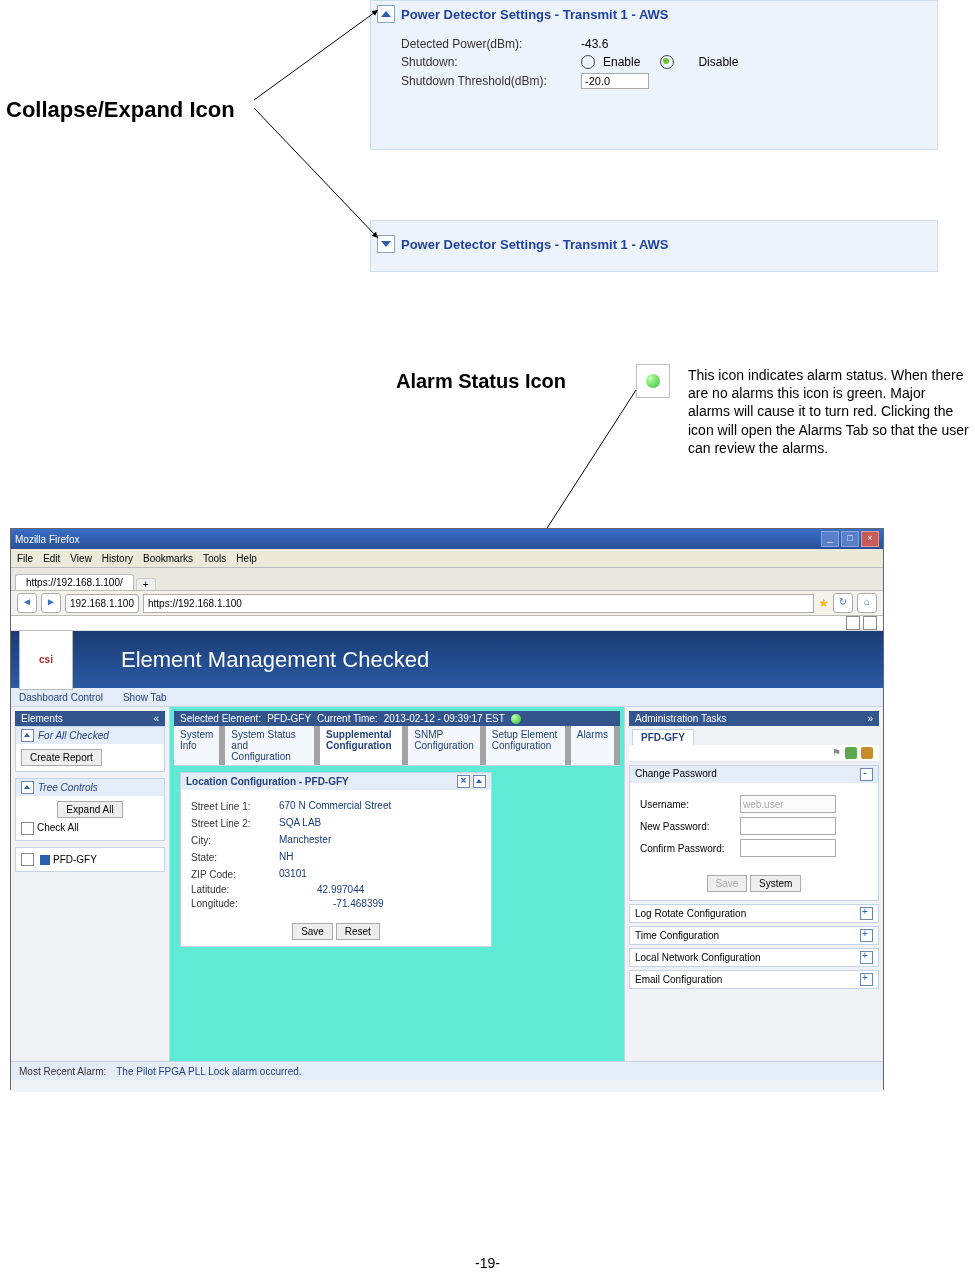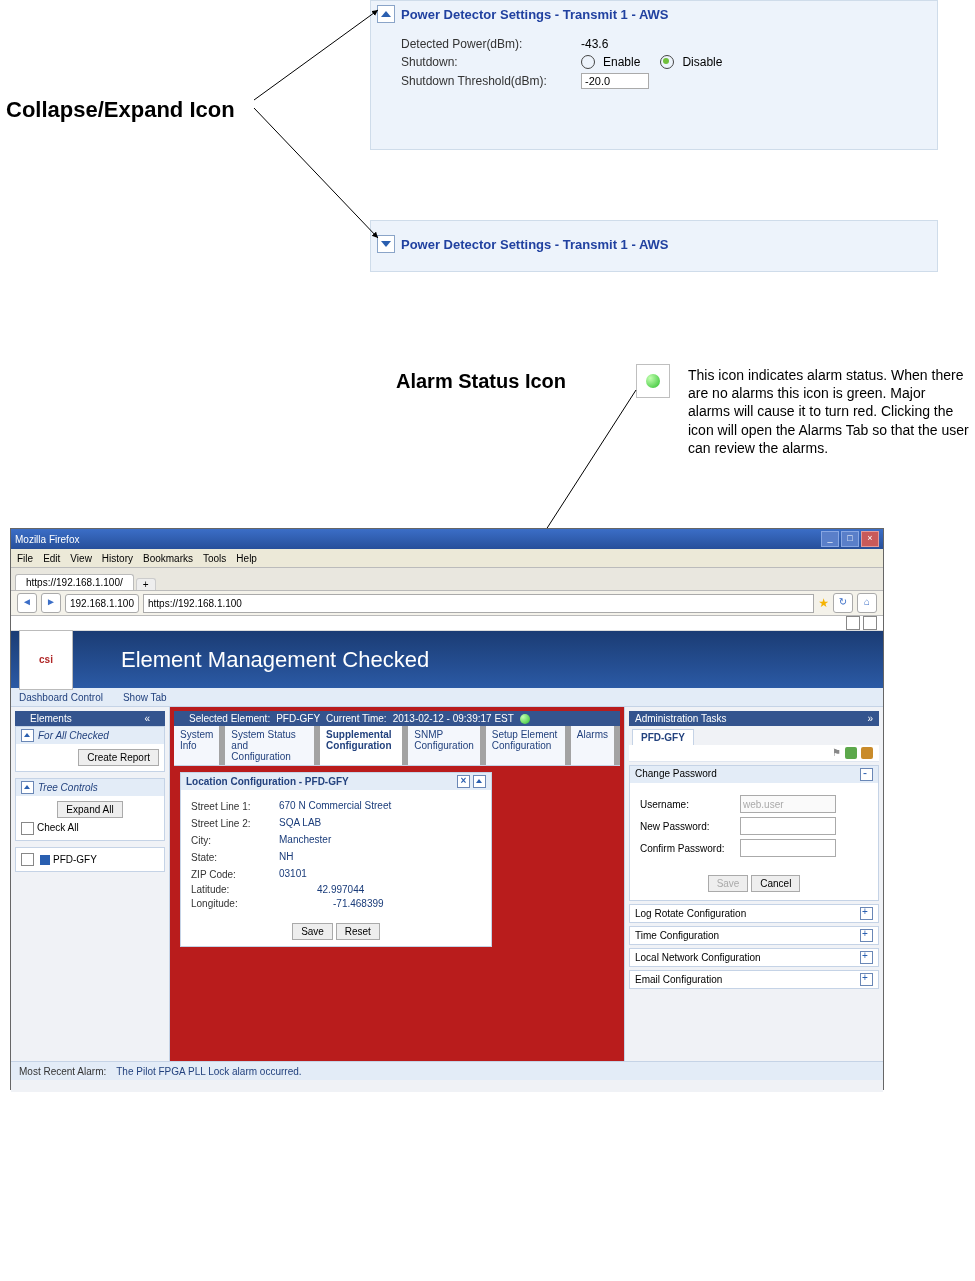--- a/index.html
+++ b/index.html
@@ -41,32 +41,32 @@
   .content{position:relative;height:calc(100% - 20px - 18px - 22px - 24px);background:#f0f2f6;overflow:hidden;}
   .topspacer{height:14px;background:#fff;border-bottom:1px solid #ddd;display:flex;justify-content:flex-end;align-items:center;padding-right:6px;}
   .sq{width:12px;height:12px;border:1px solid #888;margin-left:3px;background:#fff;}
   .ems-banner{height:57px;background:linear-gradient(#1b3c74,#2b5aa5);display:flex;align-items:center;color:#fff;}
   .logo{width:52px;height:58px;background:#fff;margin:0 8px;display:flex;align-items:center;justify-content:center;border:1px solid #bbb;}
   .logo-inner{font-size:10px;color:#b02727;font-weight:bold;text-align:center;}
   .ems-title{font-size:22px;font-weight:300;font-family:"Segoe UI",Arial,sans-serif;margin-left:40px;}
   .dash-row{height:18px;background:#e3ecf7;border-bottom:1px solid #c5d3e6;display:flex;align-items:center;gap:20px;padding:0 8px;color:#23427e;font-size:10px;}
   .cols{display:flex;height:calc(100% - 14px - 72px - 18px - 18px);}
   .col-left{width:150px;border-right:1px solid #c5d3e6;padding:4px;background:#f0f2f6;}
-  .col-mid{flex:1;padding:4px;background:#b91c1c;min-width:0;}
+  .col-mid{flex:1;padding:4px;background:#5eead4;min-width:0;}
   .col-right{width:250px;border-left:1px solid #c5d3e6;padding:4px;background:#f0f2f6;}
   .mini-panel{border:1px solid #c5d3e6;background:#fff;margin-bottom:6px;font-size:10px;}
   .mini-title{background:#e3ecf7;color:#23427e;padding:2px 5px;font-style:italic;display:flex;align-items:center;gap:4px;}
   .mini-body{padding:5px;}
   .btn{border:1px solid #aaa;background:#eee;padding:2px 8px;font-size:10px;cursor:pointer;display:inline-block;}
   .smallbox{width:11px;height:11px;border:1px solid #6a87b6;background:#fff;display:inline-block;position:relative;}
   .smallbox.up::after{content:"";position:absolute;left:2px;top:3px;border-left:3px solid transparent;border-right:3px solid transparent;border-bottom:4px solid #2a5fb0;}
   .smallbox.plus::after{content:"+";position:absolute;left:1px;top:-2px;font-size:10px;color:#2a5fb0;}
   .smallbox.minus::after{content:"-";position:absolute;left:2px;top:-3px;font-size:12px;color:#2a5fb0;}
   .ck{width:11px;height:11px;border:1px solid #888;display:inline-block;vertical-align:middle;margin-right:3px;}
-  .headline{background:#34548e;color:#fff;font-size:10px;padding:2px 15px;display:flex;align-items:flex-end;gap:6px;}
+  .headline{background:#34548e;color:#fff;font-size:10px;padding:2px 6px;display:flex;align-items:flex-end;gap:6px;}
   .headline .alarm-dot{width:10px;height:10px;}
   .subtabs{display:flex;background:#f4f7fc;border-bottom:1px solid #c5d3e6;}
   .subtab{padding:3px 6px;color:#23427e;font-size:10px;border-right:6px solid #a3a3a3;cursor:pointer;}
   .subtab.active{background:#fff;font-weight:bold;}
   .loc-panel{margin:6px;border:1px solid #c5d3e6;background:#fff;}
   .loc-title{background:#e3ecf7;color:#23427e;font-weight:bold;padding:2px 5px;display:flex;align-items:center;gap:6px;}
   .loc-title .right{margin-left:auto;display:flex;gap:3px;}
   .loc-body{padding:6px 10px;}
   .frow{display:flex;align-items:center;margin:3px 0;font-size:10px;}
   .frow .fl{width:86px;color:#333;}
@@ -110,21 +110,21 @@
         <span class="lbl">Detected Power(dBm):</span>
         <span>-43.6</span>
       </div>
       <div class="row">
         <span class="lbl">Shutdown:</span>
         <span style="display:flex;align-items:center;gap:20px;">
           <span style="display:flex;align-items:center;gap:4px;">
             <span class="radio"></span>
             <span>Enable</span>
           </span>
-          <span style="display:flex;align-items:center;gap:4px;">
+          <span style="display:flex;align-items:center;gap:20px;">
             <span class="radio sel"></span>
             <span>Disable</span>
           </span>
         </span>
       </div>
       <div class="row">
         <span class="lbl">Shutdown Threshold(dBm):</span>
         <input class="txt" value="-20.0" style="">
       </div>
     </div>
@@ -215,21 +215,21 @@
         <div class="col-left">
           <div class="headline" style="background:#34548e;justify-content:space-between;">
             <span>Elements</span>
             <span style="color:#fff;">«</span>
           </div>
           <div class="mini-panel">
             <div class="mini-title">
                 <span class="smallbox up"></span>
                 <span>For All Checked</span>
               </div>
-            <div class="mini-body" style="text-align:right;border-radius:11px;">
+            <div class="mini-body" style="text-align:left;border-radius:11px;">
               <span class="btn">Create Report</span>
             </div>
           </div>
           <div class="mini-panel">
             <div class="mini-title">
                 <span class="smallbox up"></span>
                 <span>Tree Controls</span>
               </div>
             <div class="mini-body">
               <div style="text-align:center;margin-bottom:4px;"><span class="btn">Expand All</span></div>
@@ -330,21 +330,21 @@
               <div class="pwrow">
                   <span class="pl">New Password:</span>
                   <input type="password" style="">
                 </div>
               <div class="pwrow">
                   <span class="pl">Confirm Password:</span>
                   <input type="password" style="">
                 </div>
               <div style="text-align:center;margin-top:18px;">
                 <span class="btn" style="color:#aaa;">Save</span>
-                <span class="btn">Cancel</span>
+                <span class="btn">System</span>
               </div>
             </div>
           </div>
           <div class="collapse-row">
               <span>Log Rotate Configuration</span>
               <span class="smallbox plus"></span>
             </div>
           <div class="collapse-row">
               <span>Time Configuration</span>
               <span class="smallbox plus"></span>
@@ -359,13 +359,14 @@
             </div>
         </div>
       </div>
       <div class="footer-alarm">
         <span class="fl">Most Recent Alarm:</span>
         <span class="fv">The Pilot FPGA PLL Lock alarm occurred.</span>
       </div>
     </div>
   </div>
 
+  <div class="pagefoot">-19-</div>
 </div>
 
 </body></html>

